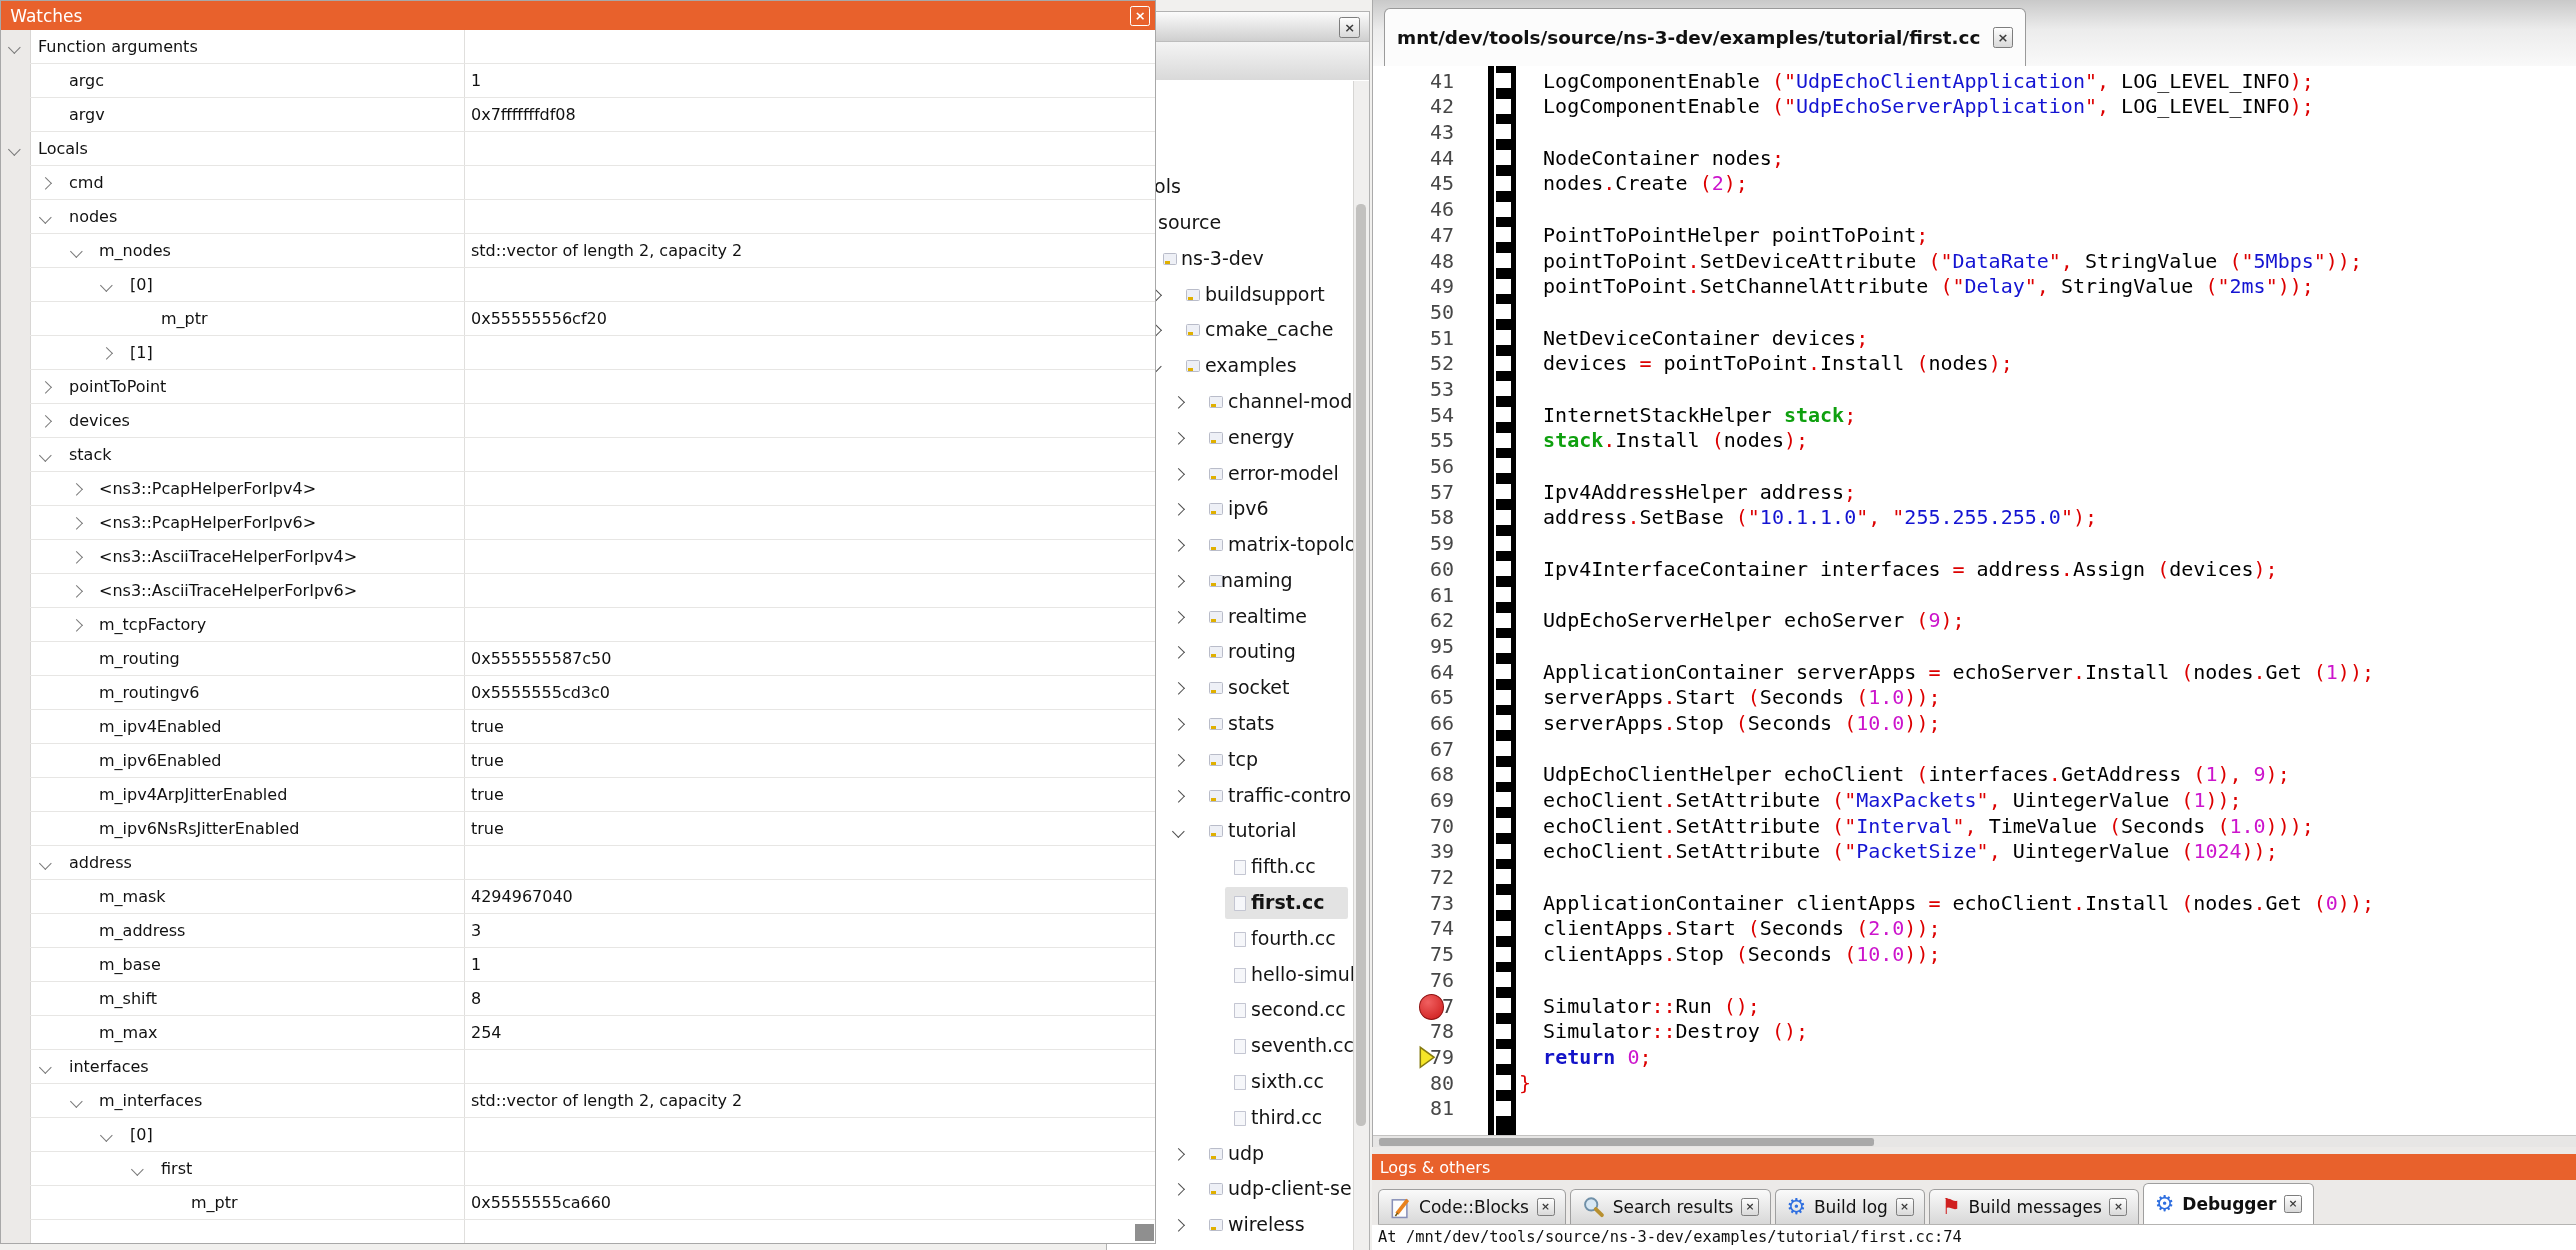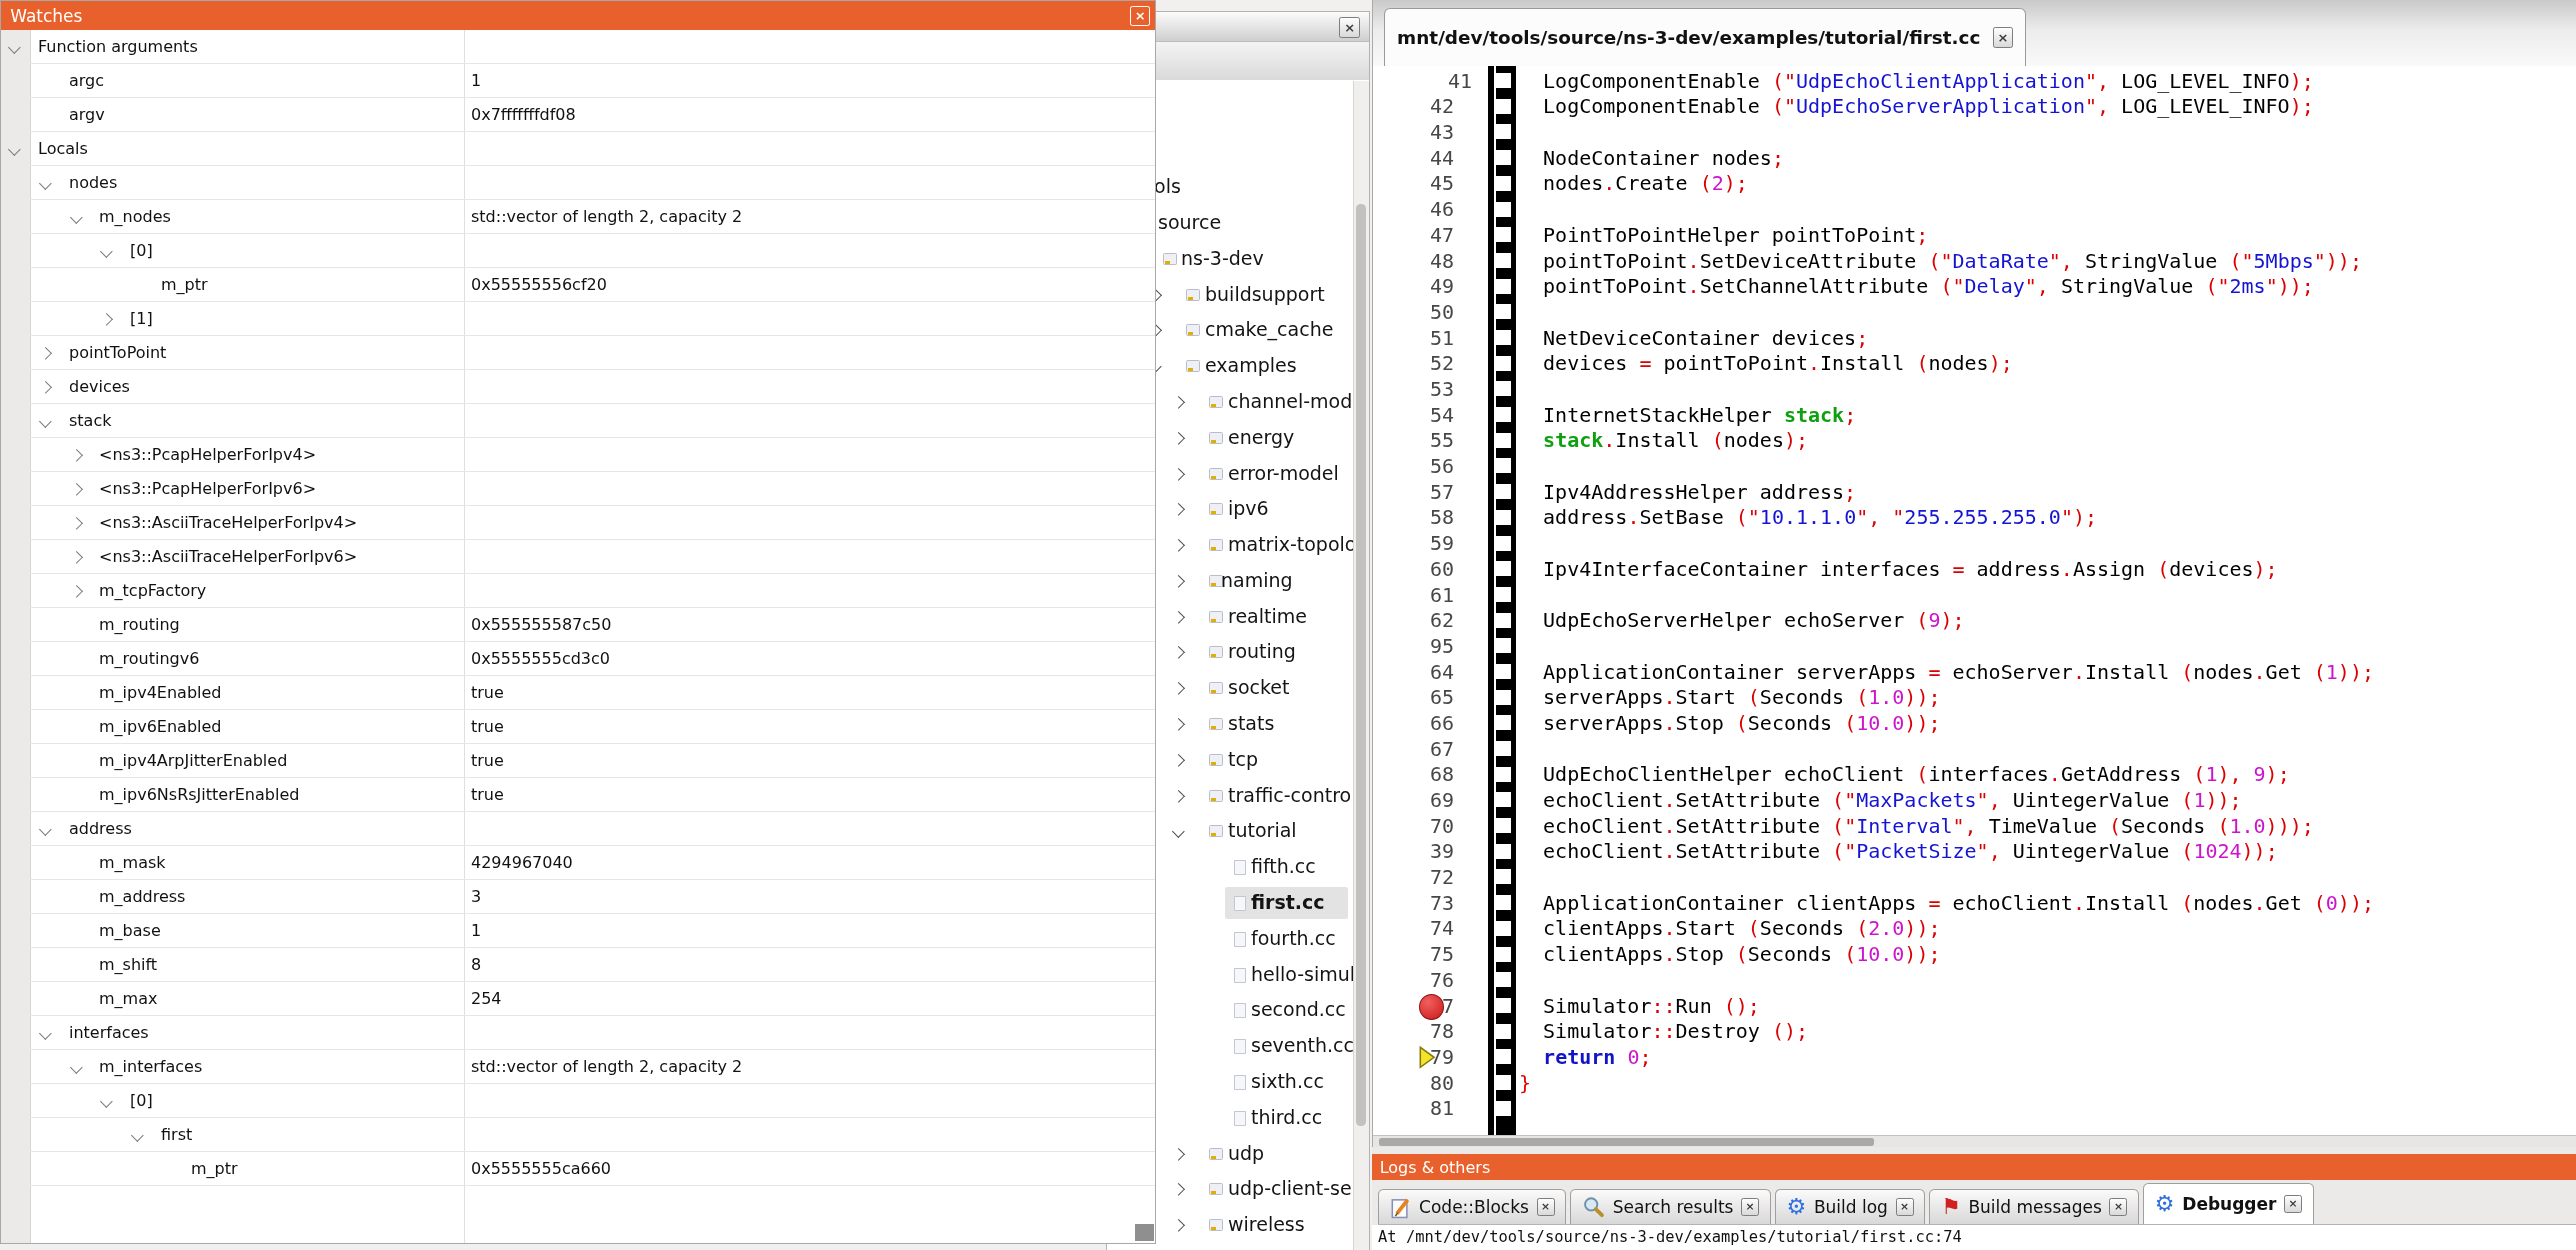--- a/index.html
+++ b/index.html
@@ -239,21 +239,21 @@
   <div id="tabbar" class="abs">
     <div id="etab">
       <span class="t">mnt/dev/tools/source/ns-3-dev/examples/tutorial/first.cc</span>
       <span class="xbox">×</span>
     </div>
   </div>
   <div id="code-area" class="abs">
     <div id="gutter" class="abs"></div>
     <div id="gutter-line" class="abs"></div>
     <div id="lnums">
-        <div class="lnum" style="top: 1.7px; padding-left: 18px;">41</div>
+        <div class="lnum" style="top: 1.7px;">41</div>
         <div class="lnum" style="top: 27px;">42</div>
         <div class="lnum" style="top: 53px;">43</div>
         <div class="lnum" style="top: 79px;">44</div>
         <div class="lnum" style="top: 104px;">45</div>
         <div class="lnum" style="top: 130px;">46</div>
         <div class="lnum" style="top: 156px;">47</div>
         <div class="lnum" style="top: 182px;">48</div>
         <div class="lnum" style="top: 207px;">49</div>
         <div class="lnum" style="top: 233px;">50</div>
         <div class="lnum" style="top: 259px;">51</div>
@@ -449,20 +449,25 @@
         <span class="wname" style="left: 68px;">argv</span>
         <span class="wval">0x7fffffffdf08</span>
         <div class="wline"></div>
       </div>
       <div class="wrow">
         <span class="chev wchev open" style="left: 9.2px;"></span>
         <span class="wname" style="left: 37px;">Locals</span>
         <div class="wline"></div>
       </div>
       <div class="wrow">
+        <span class="chev wchev closed" style="left: 40px;"></span>
+        <span class="wname" style="left: 68px;">cmd</span>
+        <div class="wline"></div>
+      </div>
+      <div class="wrow">
         <span class="chev wchev open" style="left: 40px;"></span>
         <span class="wname" style="left: 68px;">nodes</span>
         <div class="wline"></div>
       </div>
       <div class="wrow">
         <span class="chev wchev open" style="left: 71px;"></span>
         <span class="wname" style="left: 98px;">m_nodes</span>
         <span class="wval">std::vector of length 2, capacity 2</span>
         <div class="wline"></div>
       </div>

